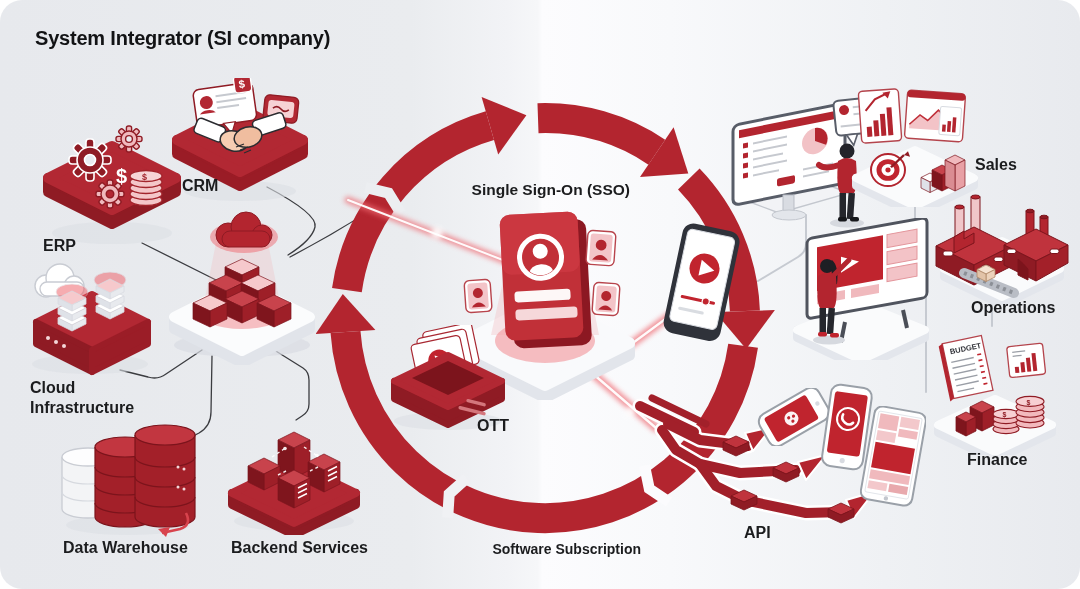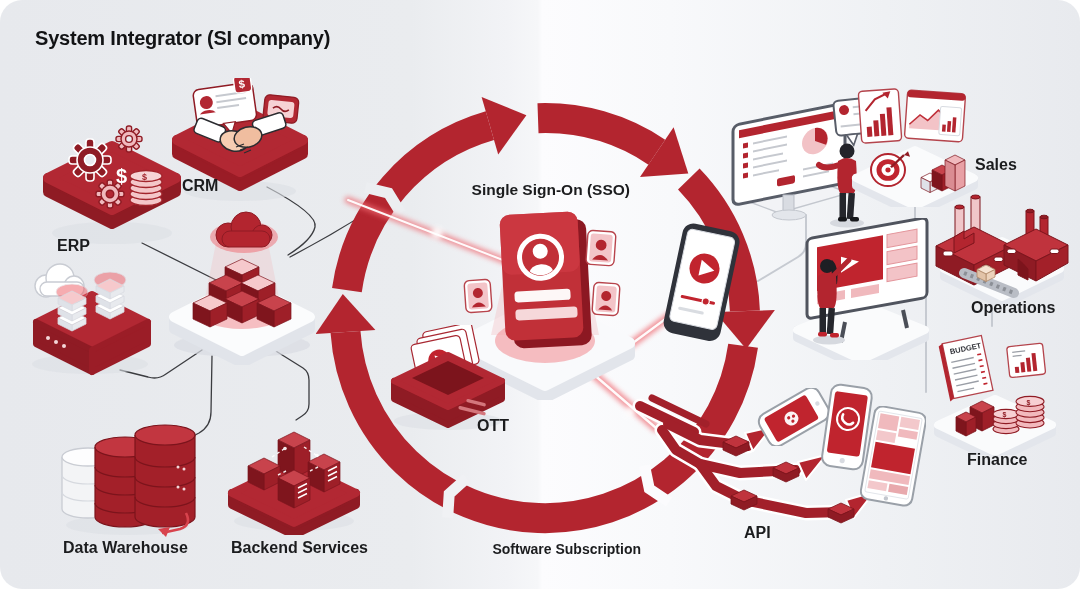--- a/index.html
+++ b/index.html
@@ -152,21 +152,21 @@
       <text x="86" y="63" font-size="20" font-weight="700" fill="#ffffff">$</text>
       <g>
         <ellipse cx="116" cy="80" rx="16" ry="5.5" fill="#f4c6c9" stroke="#a2242c" stroke-width="1.3"></ellipse>
         <ellipse cx="116" cy="74" rx="16" ry="5.5" fill="#f4c6c9" stroke="#a2242c" stroke-width="1.3"></ellipse>
         <ellipse cx="116" cy="68" rx="16" ry="5.5" fill="#f4c6c9" stroke="#a2242c" stroke-width="1.3"></ellipse>
         <ellipse cx="116" cy="62" rx="16" ry="5.5" fill="#f4c6c9" stroke="#a2242c" stroke-width="1.3"></ellipse>
         <ellipse cx="116" cy="56" rx="16" ry="5.5" fill="#f7d4d6" stroke="#a2242c" stroke-width="1.3"></ellipse>
         <text x="112" y="59.5" font-size="9" font-weight="700" fill="#a2242c">$</text>
       </g>
     </svg>
-    <div class="lbl" style="left:27px;top:116px">ERP</div>
+    <div class="lbl" style="left:13px;top:116px">ERP</div>
   </div>
 
   <div class="node" style="left:165px;top:78px">
     <svg width="150" height="130" viewBox="0 0 150 130">
       <ellipse cx="75" cy="113" rx="56" ry="10" fill="#dcdfe5" opacity="0.6"></ellipse>
       <path d="M12,62 L75,94 L138,62 L138,76 L75,108 L12,76 Z" fill="#9a1c26" stroke="#9a1c26" stroke-width="10" stroke-linejoin="round"></path>
       <polygon points="75,30 138,62 75,94 12,62" fill="#b22833" stroke="#b22833" stroke-width="10" stroke-linejoin="round"></polygon>
       <g transform="rotate(-8 60 28)">
         <rect x="30" y="8" width="60" height="38" rx="6" fill="#ffffff" stroke="#8f1b24" stroke-width="1.5"></rect>
         <polygon points="56,45 63,56 68,45" fill="#ffffff" stroke="#8f1b24" stroke-width="1.2"></polygon>
@@ -291,20 +291,21 @@
               <polygon points="0,9 14,2 14,8 0,15" fill="#e8eaee"></polygon>
               <polygon points="-14,2 0,9 0,15 -14,8" fill="#dfe2e8"></polygon>
             </g>
       </g>
       <g fill="#f4d7d9">
             <circle cx="28" cy="88" r="2"></circle>
             <circle cx="36" cy="92" r="2"></circle>
             <circle cx="44" cy="96" r="2"></circle>
           </g>
     </svg>
+    <div class="lbl wrap" style="left:10px;top:128px;width:120px">Cloud Infrastructure</div>
   </div>
 
   <div class="node" style="left:222px;top:405px">
     <svg width="145" height="130" viewBox="0 0 145 130">
       <ellipse cx="72" cy="116" rx="60" ry="10" fill="#dcdfe5" opacity="0.6"></ellipse>
       <path d="M10,88 L72,118 L134,88 L134,100 L72,130 L10,100 Z" fill="#8f1b24" stroke="#8f1b24" stroke-width="8" stroke-linejoin="round"></path>
       <polygon points="72,58 134,88 72,118 10,88" fill="#b22833" stroke="#b22833" stroke-width="8" stroke-linejoin="round"></polygon>
       <g stroke="#7c141c" stroke-width="0.7">
         <g transform="translate(72,36)">
               <polygon points="0,-9 16,-1 0,7 -16,-1" fill="#c8434c"></polygon>

